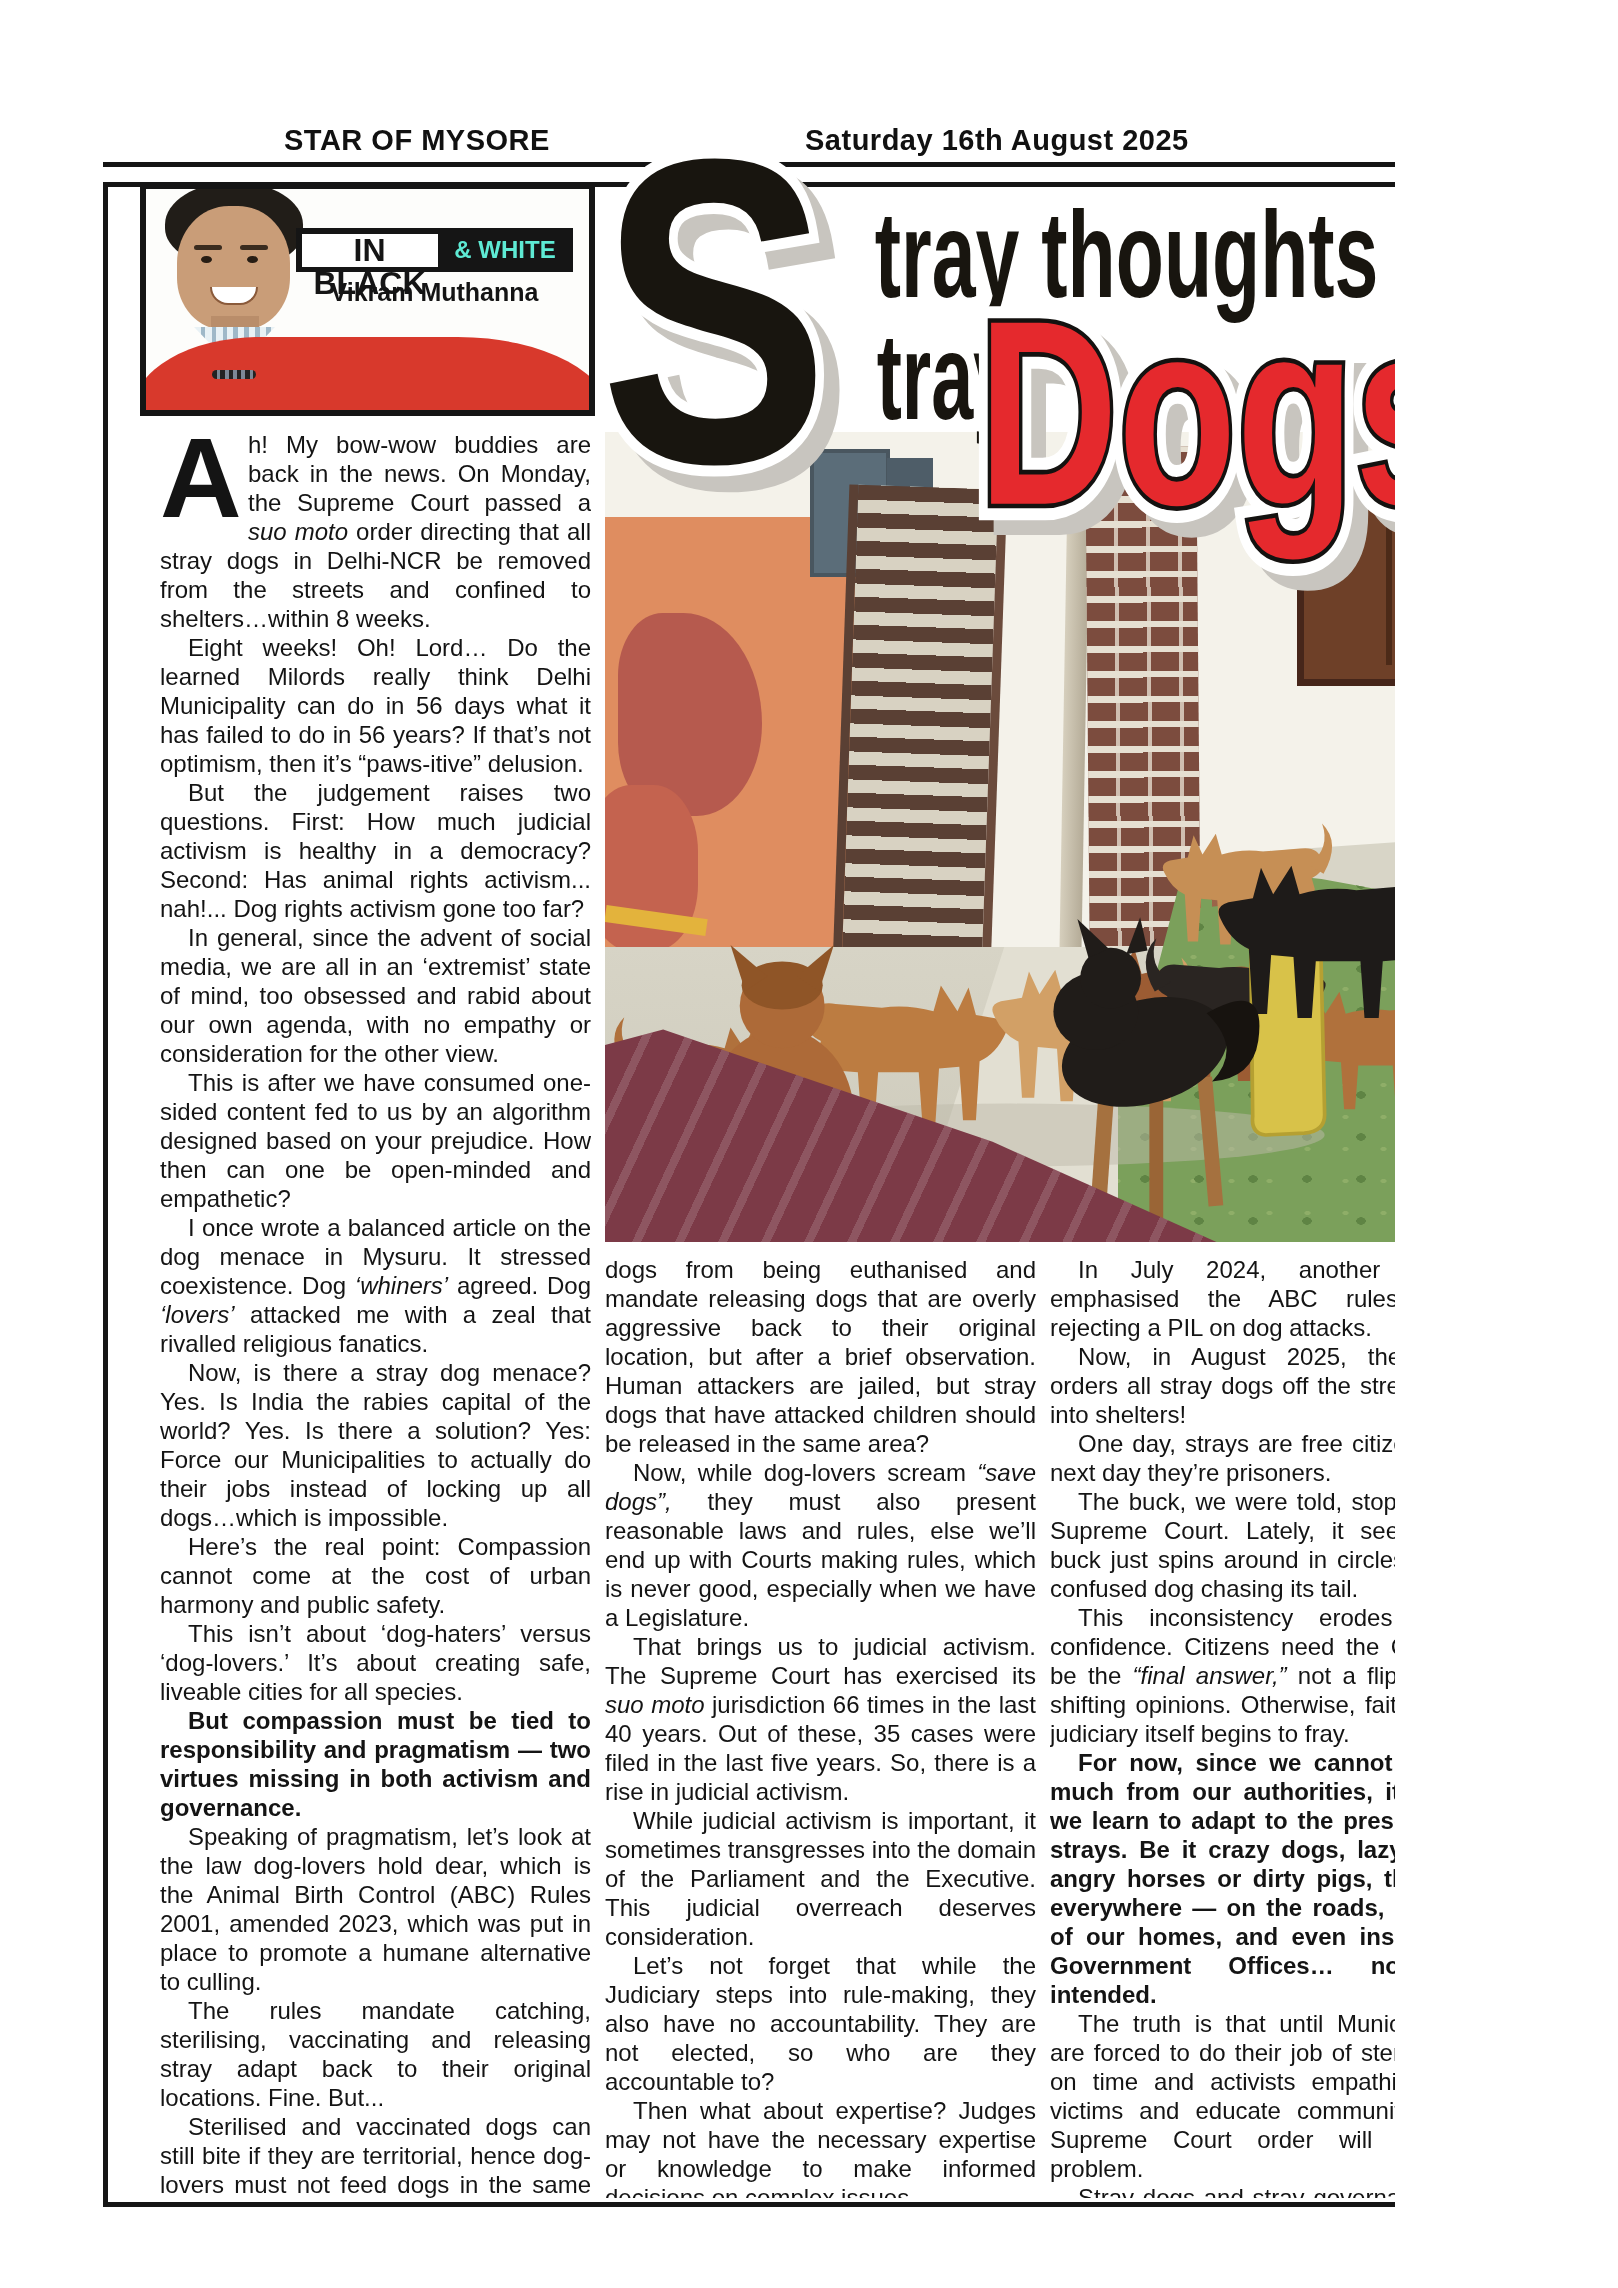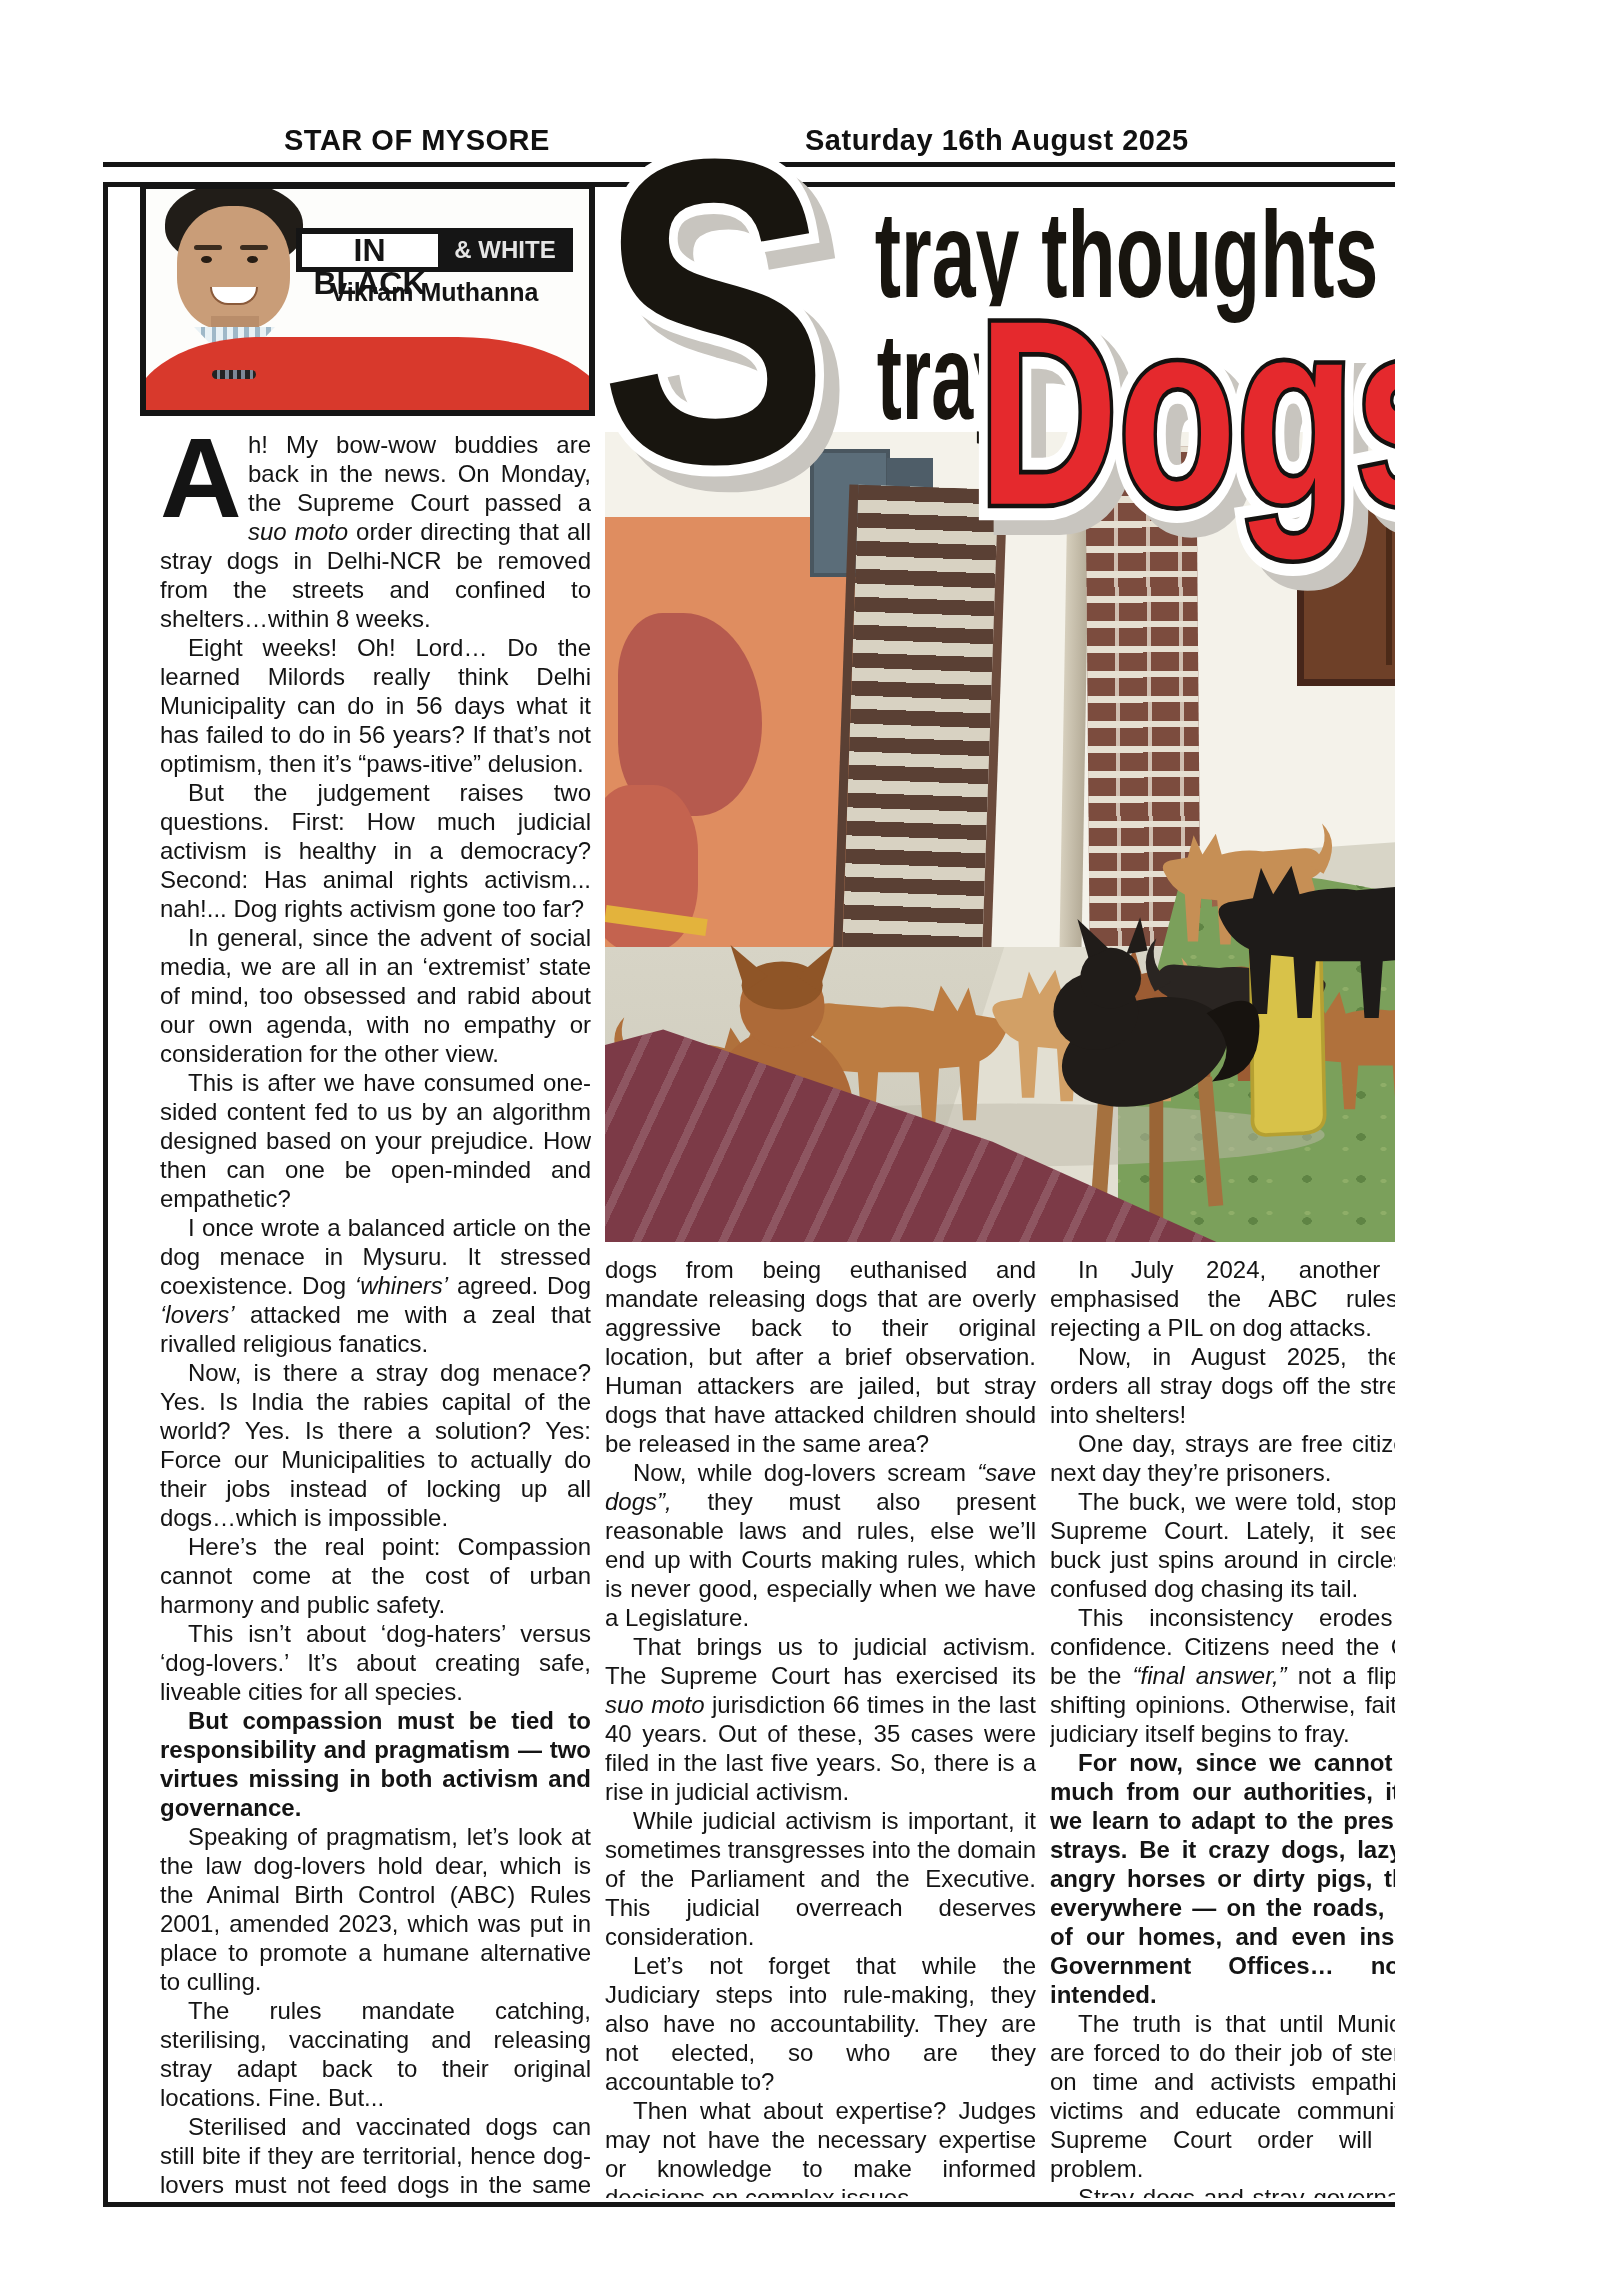--- a/index.html
+++ b/index.html
@@ -21,21 +21,21 @@
   .m-face{position:absolute;left:31px;top:16.6px;width:113px;height:124px;background:#c99d78;border-radius:46% 46% 42% 42%;}
   .m-brow{position:absolute;width:28px;height:5.5px;background:#3a2c1f;border-radius:2.8px;top:39px;}
   .m-eye{position:absolute;width:11px;height:7.4px;background:#271d14;border-radius:50%;top:50px;}
   .m-smile{position:absolute;left:33px;top:81px;width:44px;height:16.6px;background:#fff;border:2.8px solid #8a5a3a;border-top:none;border-radius:0 0 24px 24px;}
   .m-neck{position:absolute;left:65px;top:127px;width:48px;height:37px;background:#b98d6a;}
   .m-collar{position:absolute;left:48px;top:138px;width:81px;height:42px;background:repeating-linear-gradient(90deg,#e8f1f5 0 6.5px,#9fb8c8 6.5px 11px);clip-path:polygon(0 0,100% 0,50% 100%);}
   .m-shirt{position:absolute;left:-13px;top:148px;width:480px;height:83px;background:#d8392c;border-radius:45% 55% 0 0/150% 170% 0 0;}
   .m-chain{position:absolute;left:66px;top:181px;width:44px;height:9.2px;background:repeating-linear-gradient(90deg,#222 0 4.6px,#7c8896 4.6px 8.3px);border-radius:4.6px;}
   #badge{position:absolute;left:150px;top:39px;width:277px;height:44px;background:#151515;}
   #badge-left{position:absolute;left:5.5px;top:5.5px;width:136px;height:33px;background:#fff;color:#151515;font-weight:700;font-size:32px;line-height:33px;text-align:center;}
-  #badge-right{position:absolute;left:141px;top:0;width:136px;height:44px;color:#e5e5e5;font-weight:700;font-size:24px;line-height:44px;text-align:center;}
+  #badge-right{position:absolute;left:141px;top:0;width:136px;height:44px;color:#5eead4;font-weight:700;font-size:24px;line-height:44px;text-align:center;}
   #author-name{position:absolute;left:150px;top:89px;width:277px;text-align:center;font-weight:700;font-size:25px;color:#141414;}
 
   
   #title-svg{position:absolute;left:587px;top:118px;width:941px;height:503px;z-index:30;pointer-events:none;
              font-family:"Liberation Sans","DejaVu Sans",sans-serif;}
 
   
   #photo{position:absolute;left:605px;top:432px;width:883px;height:810px;background:#f4f2ea;overflow:hidden;z-index:10;}
   #photo .abs{position:absolute;}
   .ph-wall{left:0;top:85px;width:312px;height:434px;background:#df8d60;}

